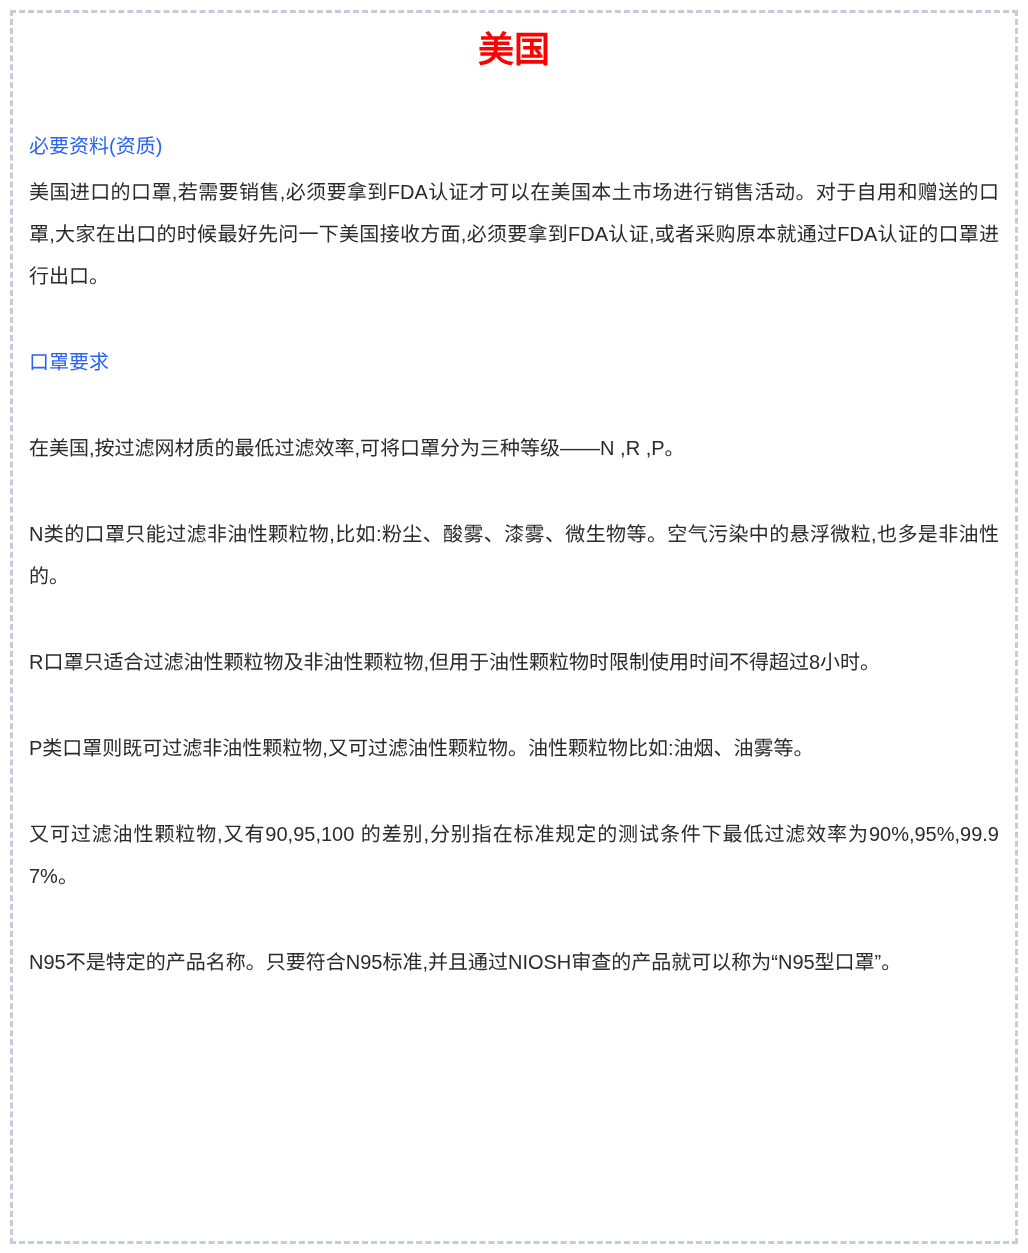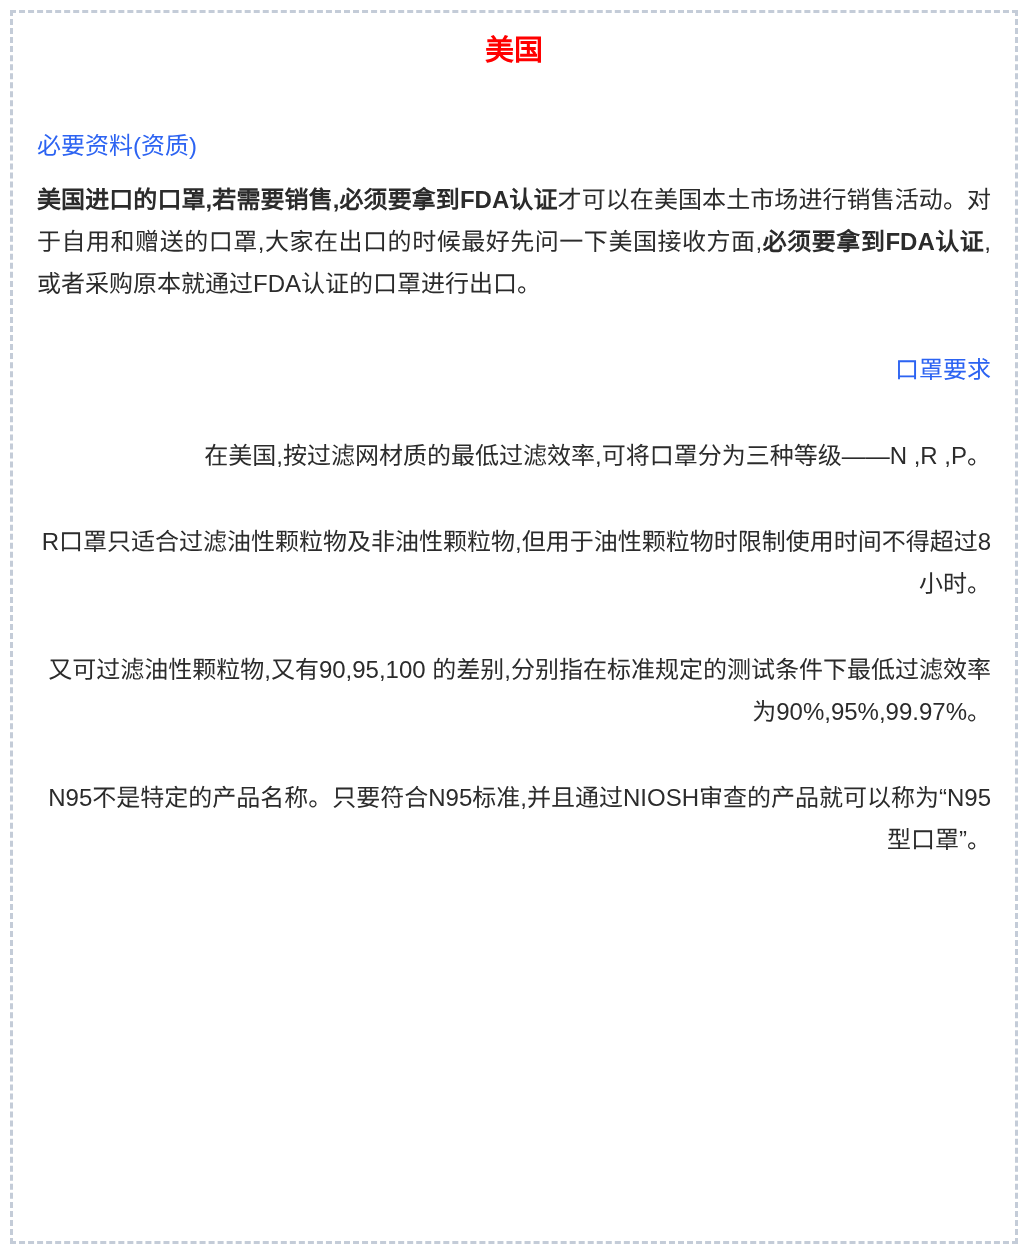--- a/index.html
+++ b/index.html
@@ -20,52 +20,53 @@
   .frame{
     position:absolute;
     top:10px;left:10px;right:10px;bottom:9px;
     border:3px dashed var(--border-gray);
     padding:20px 12px 20px 12px;
   }
   .title{
     margin:0 0 58px 0;
     text-align:center;
     color:var(--title-red);
-    font-size:29px;
+    font-size:36px;
     font-weight:700;
     line-height:34px;
   }
   .article p{
-    margin:12px;
-    font-size:24px;
+    margin:4px;
+    font-size:20px;
     line-height:42px;
     color:var(--body-text);
     text-align:justify;
     word-break:break-all;
   }
   .article p.heading{
     color:var(--heading-blue);
     text-align:left;
   }
   .article p.spaced{
     margin-top:44px;
-    text-align:right;
   }
   .article b{
-    font-weight:700;
+    font-weight:400;
     color:var(--body-text);
   }
 </style>
 </head>
 <body>
 
 <div class="frame">
   <h1 class="title">美国</h1>
   <main class="article">
       <p class="heading">必要资料(资质)</p>
       <p><b>美国进口的口罩,若需要销售,必须要拿到FDA认证</b><span>才可以在美国本土市场进行销售活动。对于自用和赠送的口罩,大家在出口的时候最好先问一下美国接收方面,</span><b>必须要拿到FDA认证</b><span>,或者采购原本就通过FDA认证的口罩进行出口。</span></p>
       <p class="spaced heading">口罩要求</p>
       <p class="spaced">在美国,按过滤网材质的最低过滤效率,可将口罩分为三种等级——N ,R ,P。</p>
+      <p class="spaced">N类的口罩只能过滤非油性颗粒物,比如:粉尘、酸雾、漆雾、微生物等。空气污染中的悬浮微粒,也多是非油性的。</p>
       <p class="spaced">R口罩只适合过滤油性颗粒物及非油性颗粒物,但用于油性颗粒物时限制使用时间不得超过8小时。</p>
+      <p class="spaced">P类口罩则既可过滤非油性颗粒物,又可过滤油性颗粒物。油性颗粒物比如:油烟、油雾等。</p>
       <p class="spaced">又可过滤油性颗粒物,又有90,95,100 的差别,分别指在标准规定的测试条件下最低过滤效率为90%,95%,99.97%。</p>
       <p class="spaced">N95不是特定的产品名称。只要符合N95标准,并且通过NIOSH审查的产品就可以称为“N95型口罩”。</p>
     </main>
 </div>
 
 </body></html>

